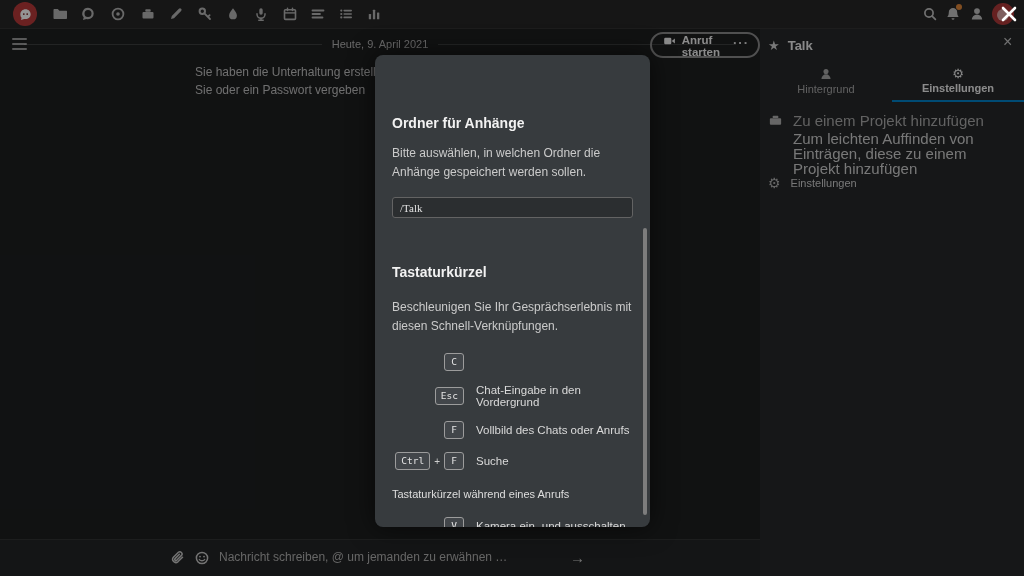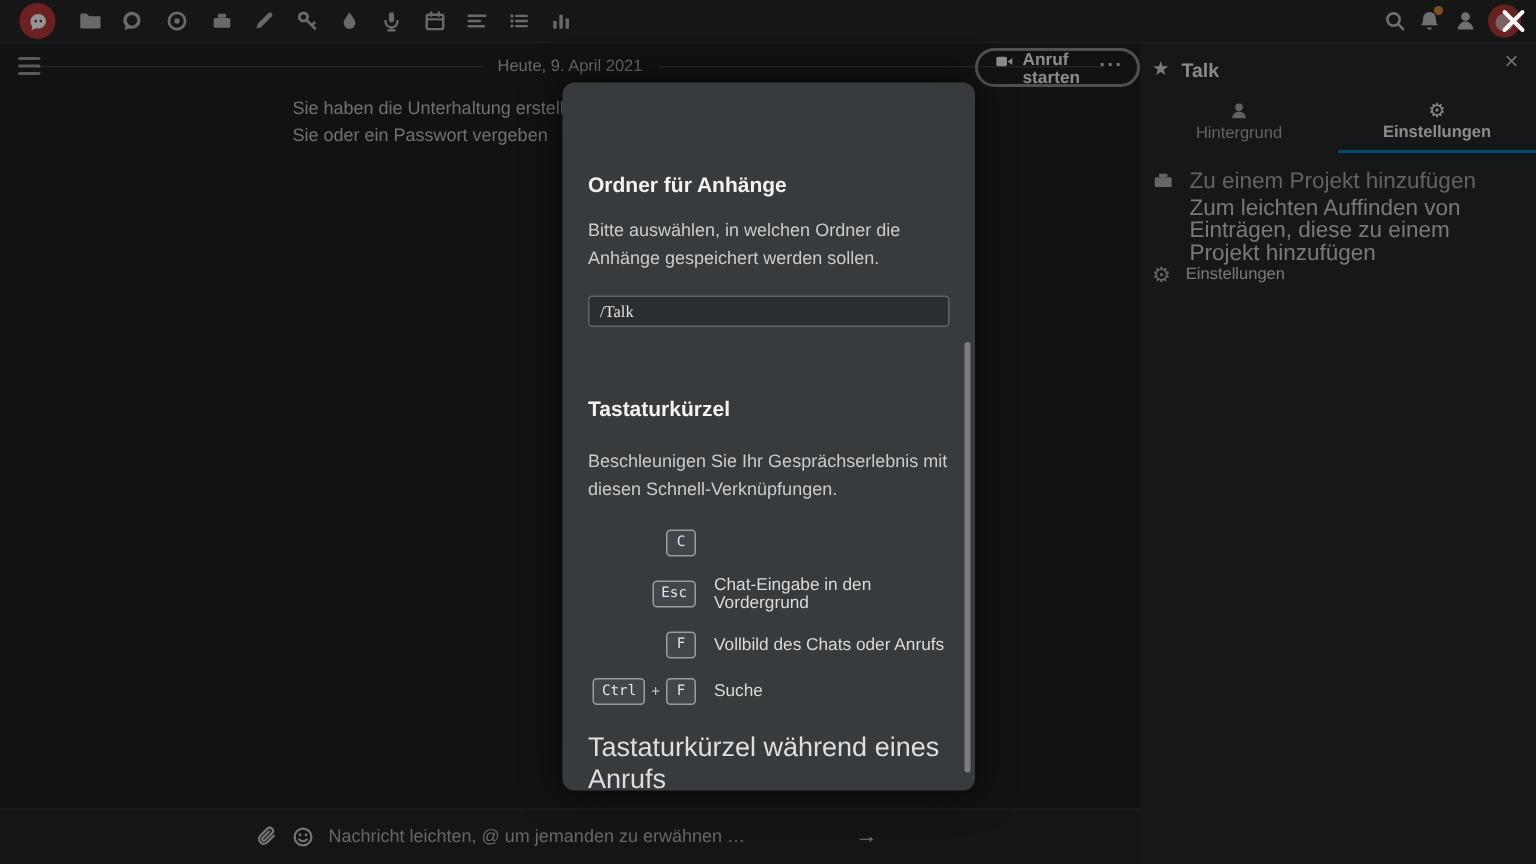--- a/index.html
+++ b/index.html
@@ -69,21 +69,21 @@
                 border-radius:3px;color:#e2e2e2;font-size:11px;padding:0 7px;outline:none;
                 font-family:Liberation Serif, serif;}
   .gap1{height:46px;}
   .sc-row{display:flex;align-items:center;margin-bottom:13px;}
   .sc-keys{width:72px;display:flex;justify-content:flex-end;align-items:center;gap:4px;flex-shrink:0;}
   .key{font-family:"DejaVu Sans Mono","Liberation Mono",monospace;font-size:9.5px;color:#e4e4e4;
        border:1px solid #9c9c9c;border-radius:3px;background:#42464a;padding:3px 5px;min-width:8px;
        text-align:center;line-height:10px;}
   .plus{color:#cfcfcf;font-size:10px;}
   .sc-label{margin-left:12px;font-size:11.5px;color:#dadada;}
-  .m-sub{font-size:18px;color:#dedede;margin:18px 0 17px 0;}
+  .m-sub{font-size:11px;color:#dedede;margin:18px 0 17px 0;}
   .m-scrollbar{position:absolute;right:3px;top:173px;width:4px;height:287px;border-radius:2px;background:#7d7d7d;z-index:61;cursor:pointer;}
   .modal-close{position:absolute;left:999px;top:4px;width:20px;height:20px;z-index:70;cursor:pointer;}
 </style>
 </head>
 <body>
 
 <div id="app">
 
   <div class="topbar">
     <div class="logo">
@@ -225,21 +225,21 @@
           </svg>
       </span>
       <span class="smile">
         <svg viewBox="0 0 16 16" width="16" height="16">
             <circle cx="8" cy="8" r="5.6" fill="none" stroke="currentColor" stroke-width="1.5"></circle>
             <circle cx="6" cy="6.6" r="0.9" fill="currentColor"></circle>
             <circle cx="10" cy="6.6" r="0.9" fill="currentColor"></circle>
             <path d="M5.4 9.6a3.4 3.4 0 0 0 5.2 0" fill="none" stroke="currentColor" stroke-width="1.4" stroke-linecap="round"></path>
           </svg>
       </span>
-      <span class="ph">Nachricht leichten, @ um jemanden zu erwähnen …</span>
+      <span class="ph">Nachricht schreiben, @ um jemanden zu erwähnen …</span>
       <span class="send">→</span>
     </div>
   </div>
 
   <div class="sidebar">
     <div class="sb-head">
       <span class="sb-star">★</span>
       <span class="sb-title">Talk</span>
     </div>
     <span class="sb-close">×</span>

